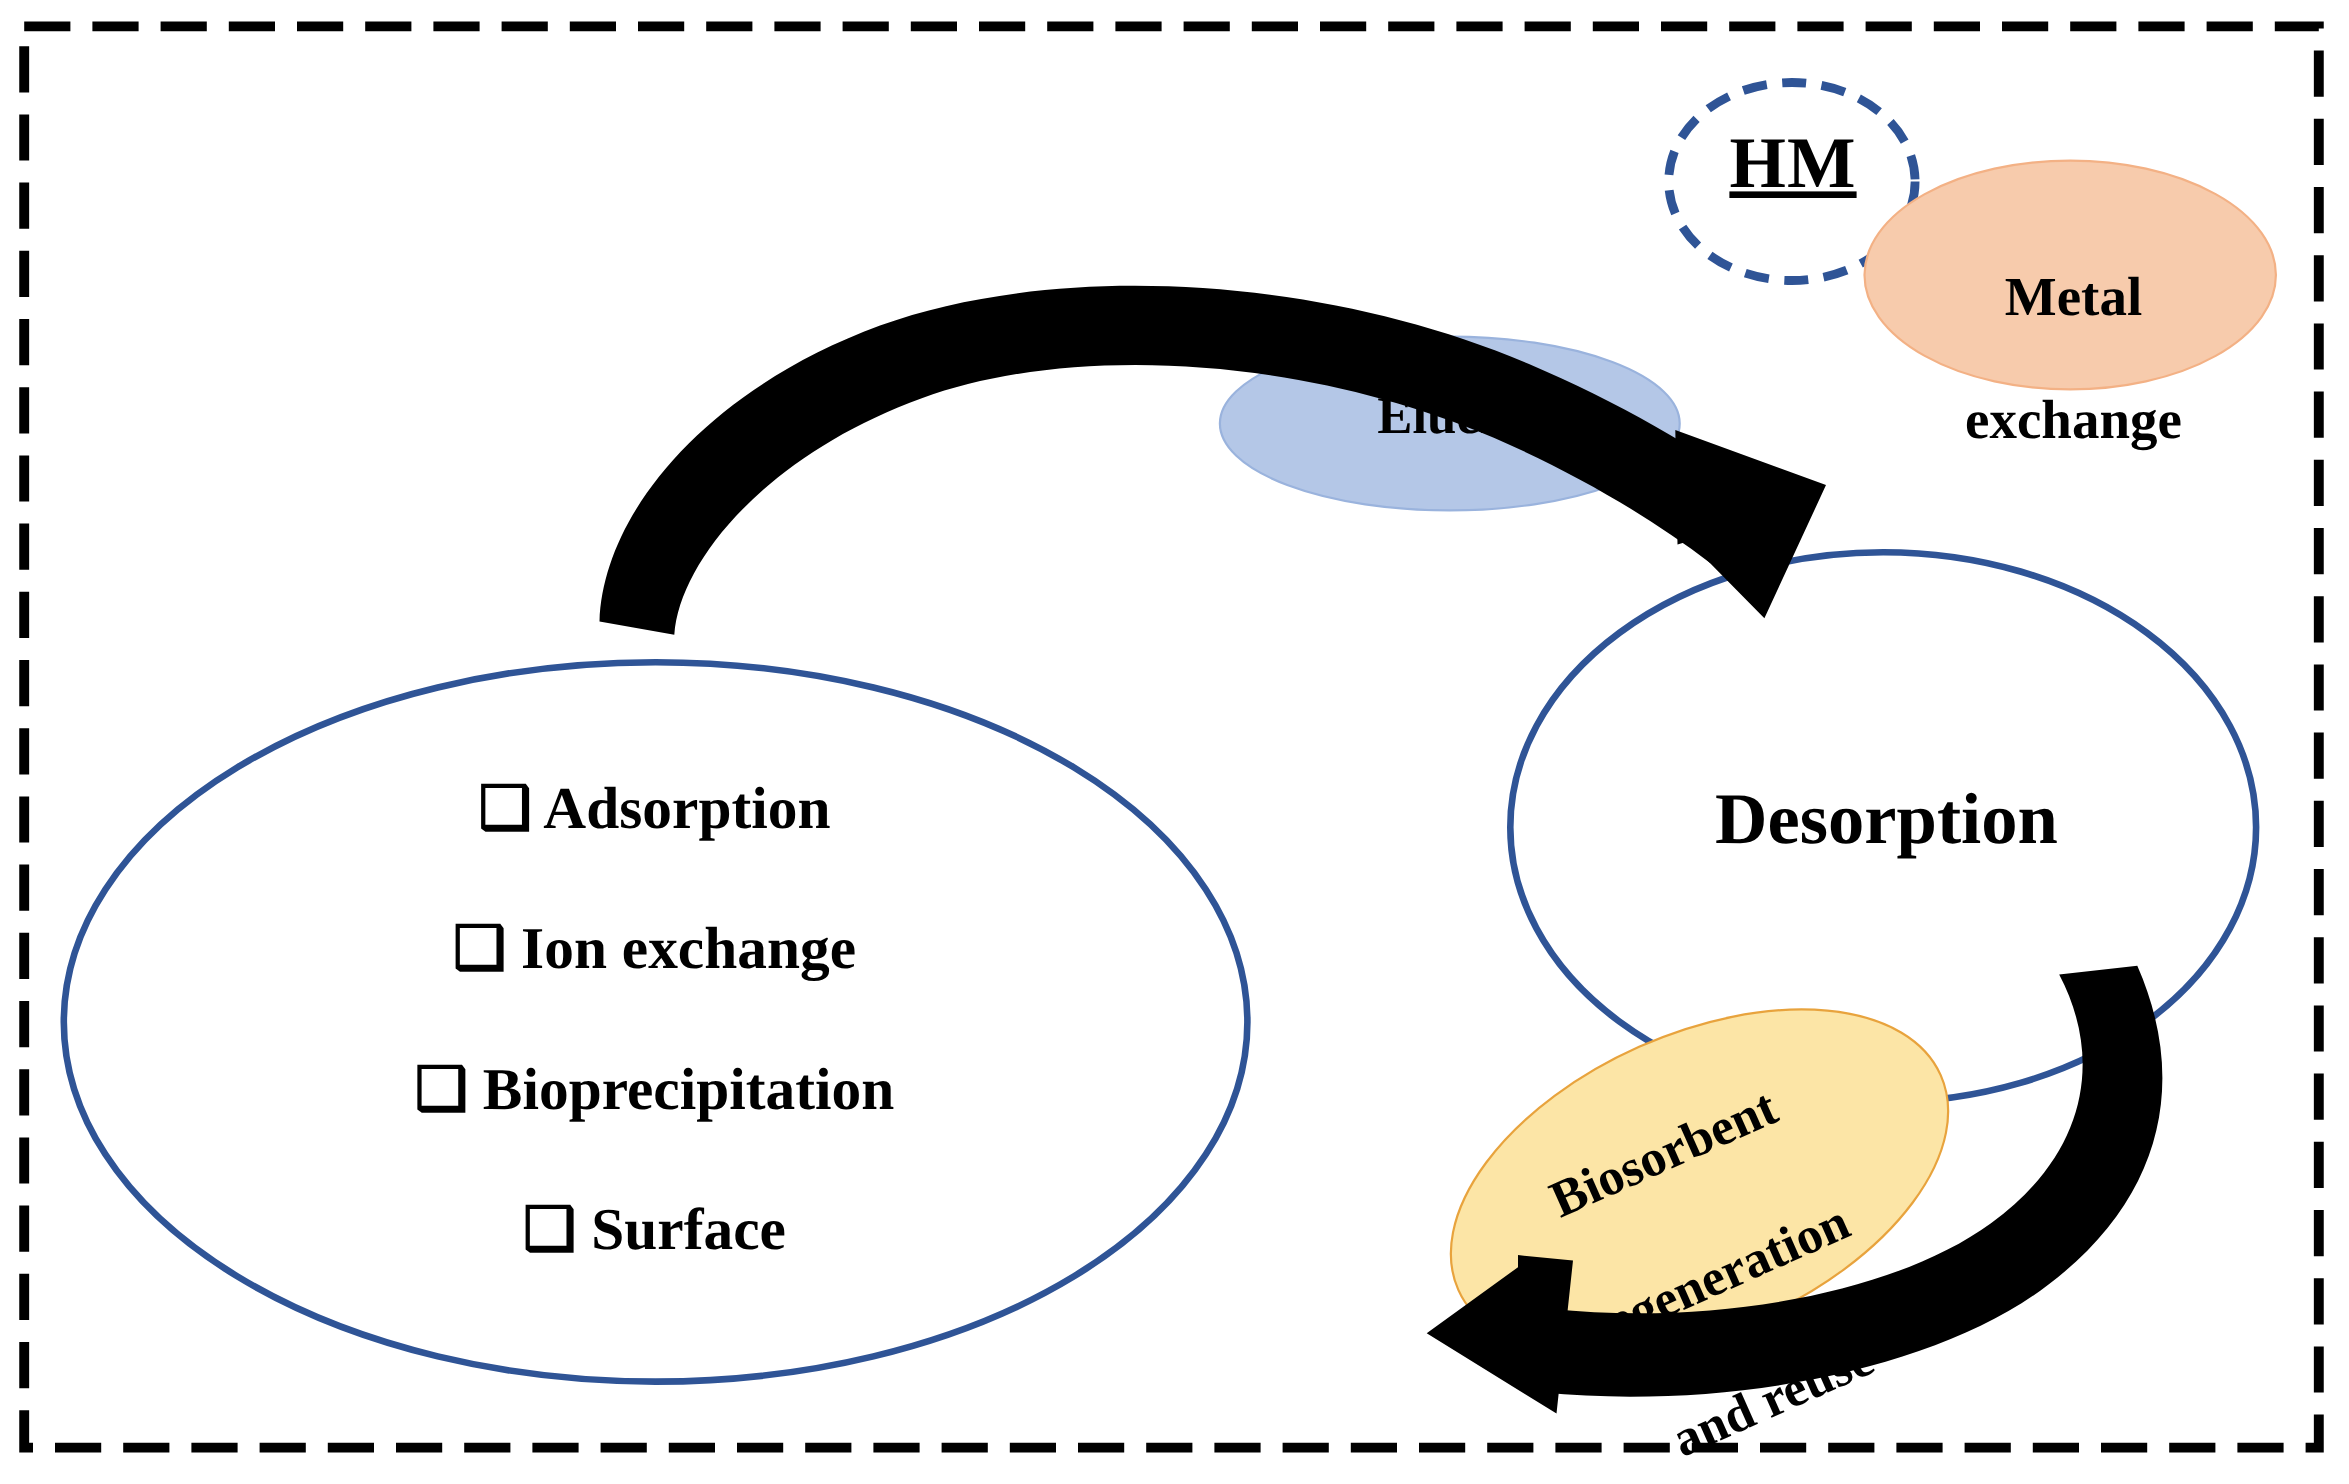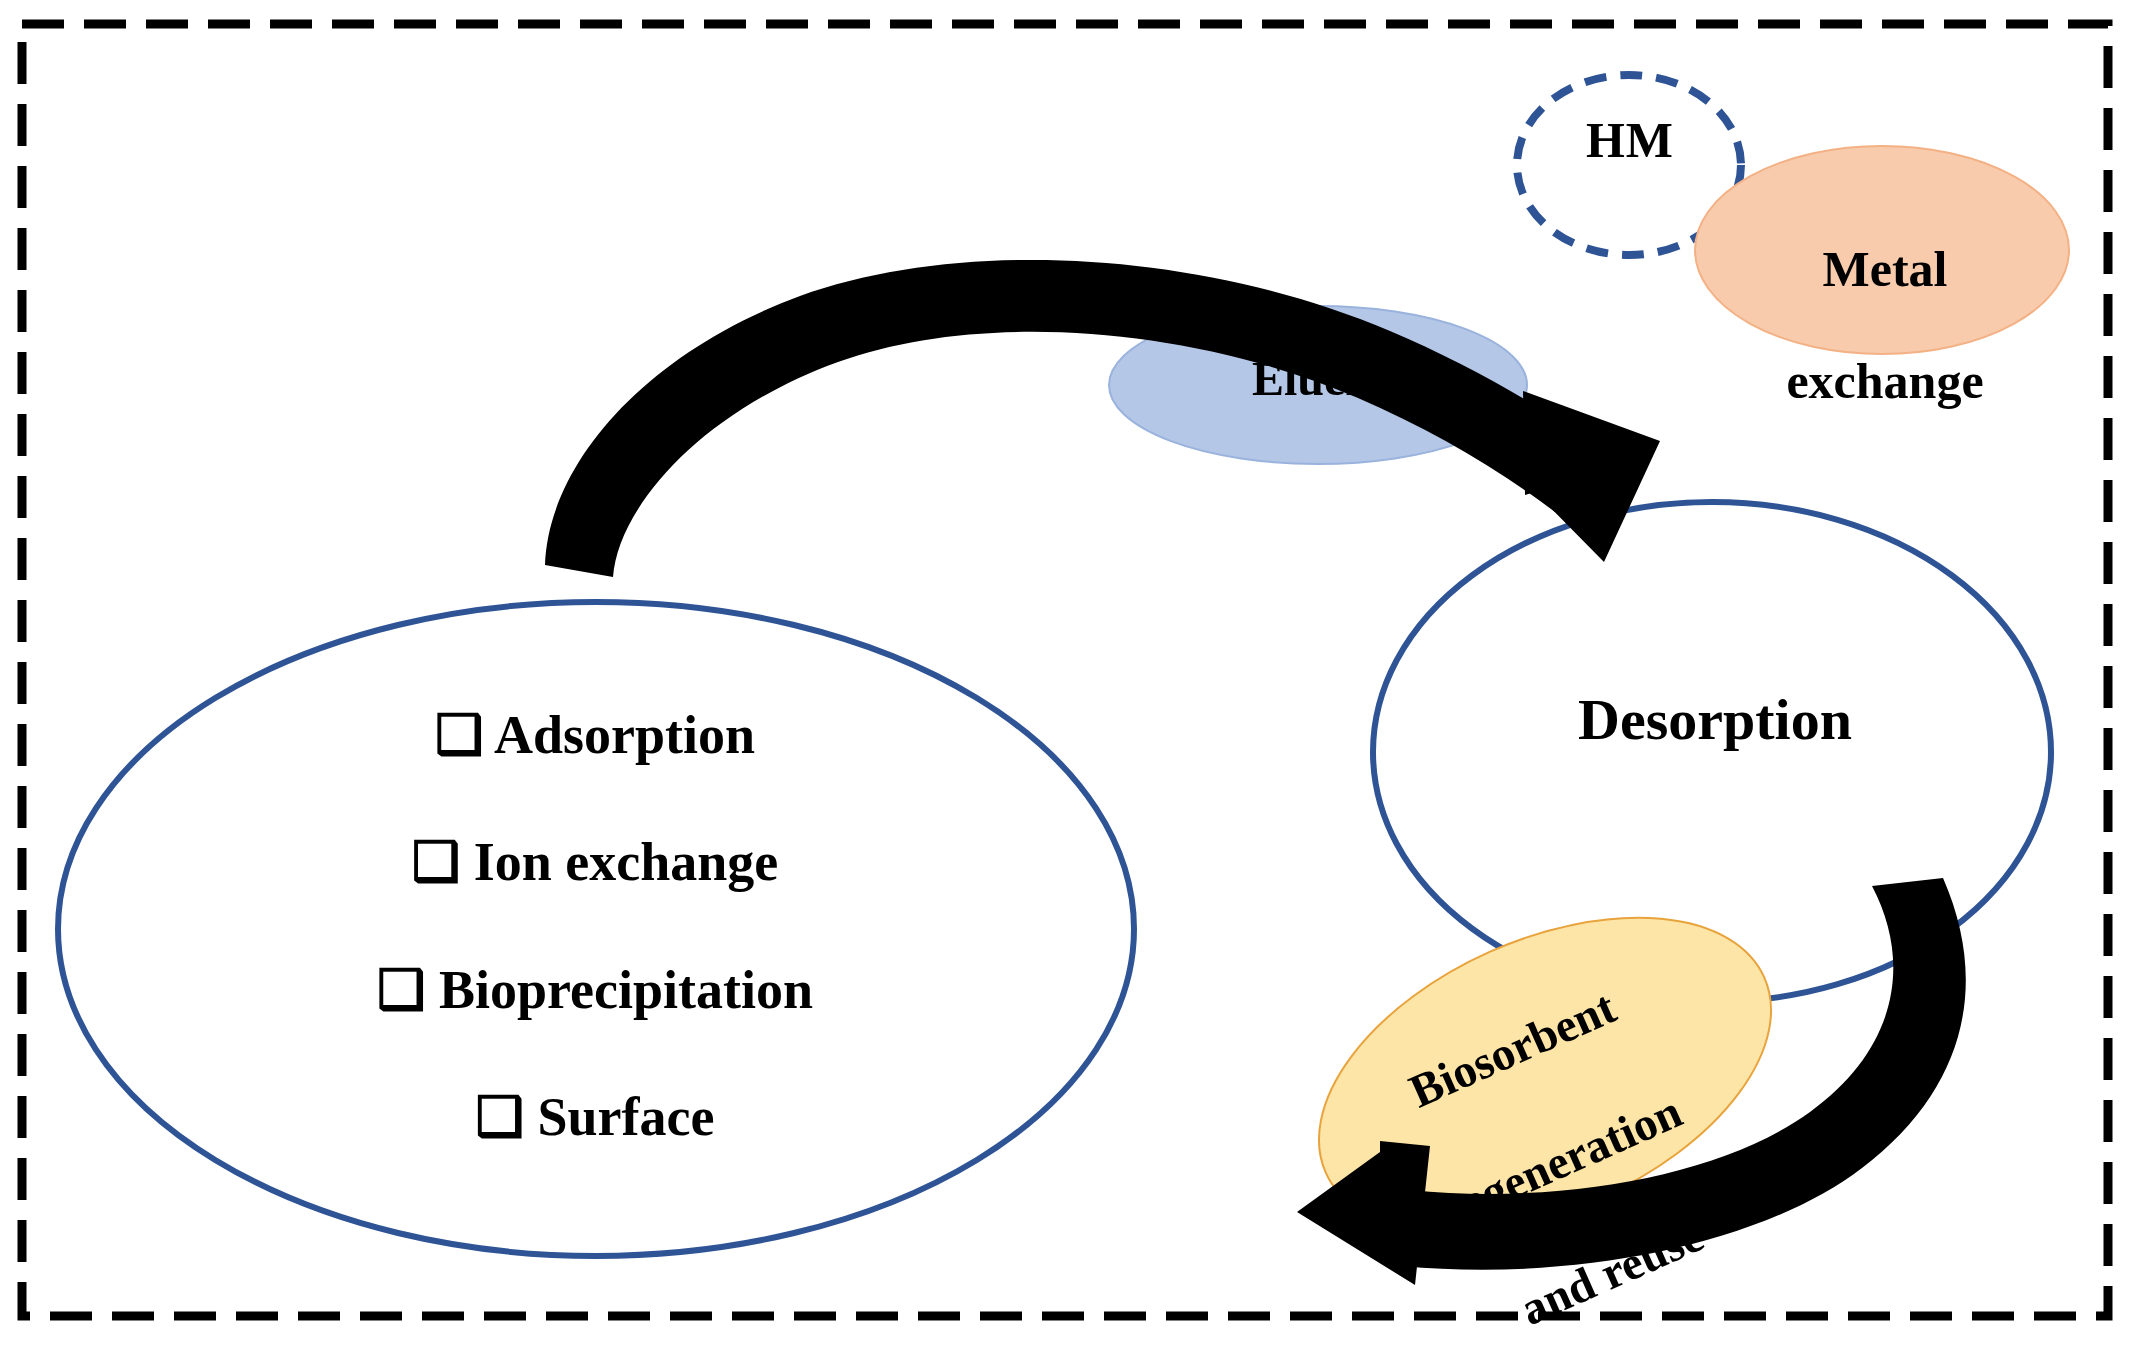--- a/index.html
+++ b/index.html
@@ -1,24 +1,24 @@
 <!DOCTYPE html>
 <html><head>
 <meta charset="utf-8">
 <style>
   html,body{margin:0;padding:0;background:#ffffff;}
   #stage{position:relative;width:2135px;height:1349px;background:#ffffff;overflow:hidden;
          font-family:"Liberation Serif", serif;}
   svg{position:absolute;left:0;top:0;width:2135px;height:1349px;}
   .lbl{position:absolute;color:#000;font-weight:bold;font-family:"Liberation Serif", serif;
        text-align:center;line-height:1.12;white-space:pre-line;pointer-events:none;}
-  #hm-label{left:1540px;top:112px;width:180px;font-size:50px;letter-spacing:1px;}
+  #hm-label{left:1540px;top:112px;width:180px;font-size:66px;letter-spacing:1px;text-decoration:underline;}
   #metal-label{left:1720px;top:185px;width:330px;font-size:50px;}
   #eluent-label{left:1180px;top:352px;width:280px;font-size:48px;}
-  #desorption-label{left:1490px;top:688px;width:450px;font-size:58px;}
+  #desorption-label{left:1490px;top:708px;width:450px;font-size:66px;}
   #bio-label{left:1290px;top:950px;width:520px;font-size:47px;
              transform:rotate(-24deg);transform-origin:50% 50%;line-height:1.30;}
   #mech-list{left:150px;top:640px;width:890px;font-size:54px;line-height:1.18;}
   #mech-list .row{display:block;}
 </style>
 </head>
 <body>
 
 <div id="stage">
 

